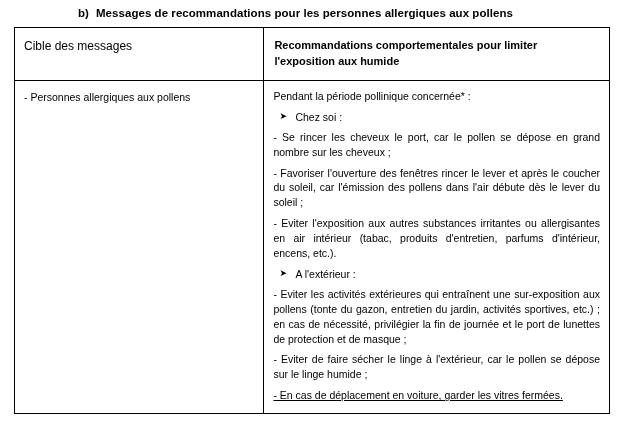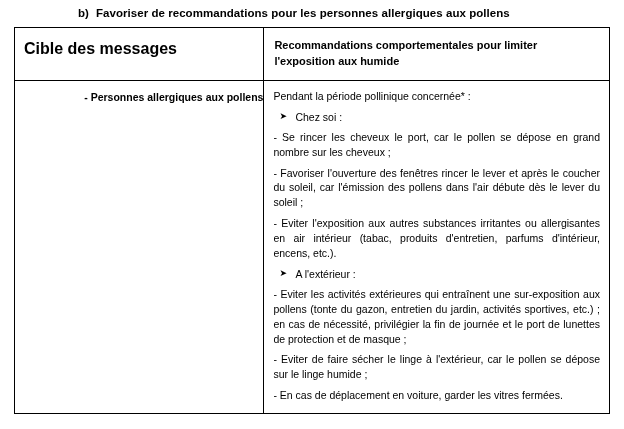--- a/index.html
+++ b/index.html
@@ -45,51 +45,51 @@
   }
   table.recs td {
     border: 1px solid #000000;
     vertical-align: top;
     padding: 0;
   }
   .col-left { width: 249px; }
   .col-right { width: 345px; }
 
   .th-left {
-    font-size: 16px;
-    font-weight: bold;
+    font-size: 12px;
+    font-weight: normal;
     padding: 10px 0 10px 9px;
     line-height: 1.35;
   }
   .th-right {
     font-size: 11px;
     font-weight: bold;
     text-align: left;
     padding: 10px 10px 10px 10px;
     line-height: 1.45;
   }
   .cell-left {
     font-size: 10.5px;
-    font-weight: bold;
+    font-weight: normal;
     padding: 9px 0 9px 9px;
     line-height: 1.35;
-    text-align: right;
   }
   .cell-right {
     font-size: 10.5px;
     padding: 8px 9px 10px 9px;
     line-height: 1.42;
   }
   .cell-right p {
     margin: 0 0 6px 0;
     text-align: justify;
     text-justify: inter-word;
   }
   .cell-right p.last {
     margin-bottom: 0;
+    text-decoration: underline;
   }
   .sub {
     margin: 0 0 5px 0;
     padding-left: 22px;
     position: relative;
     font-size: 10.5px;
   }
   .sub .arrow {
     position: absolute;
     left: 6px;
@@ -97,21 +97,21 @@
     font-size: 9px;
   }
 </style>
 </head>
 <body>
 
 <div class="page">
 
   <div class="heading">
     <span class="heading-marker">b)</span>
-    <span class="heading-text">Favoriser de recommandations pour les personnes allergiques aux pollens</span>
+    <span class="heading-text">Messages de recommandations pour les personnes allergiques aux pollens</span>
   </div>
 
   <table class="recs">
     <colgroup>
       <col class="col-left">
       <col class="col-right">
     </colgroup>
     <tbody>
       <tr>
         <td>

